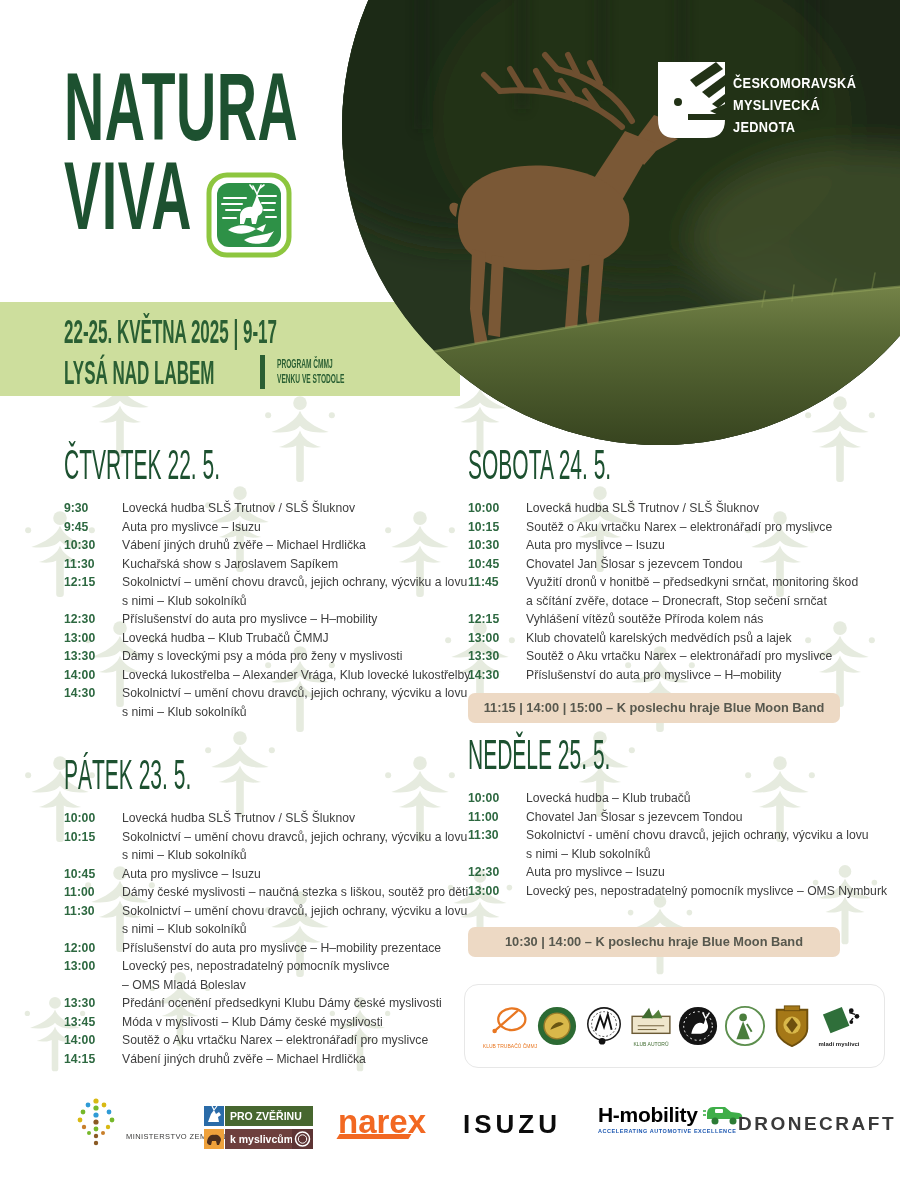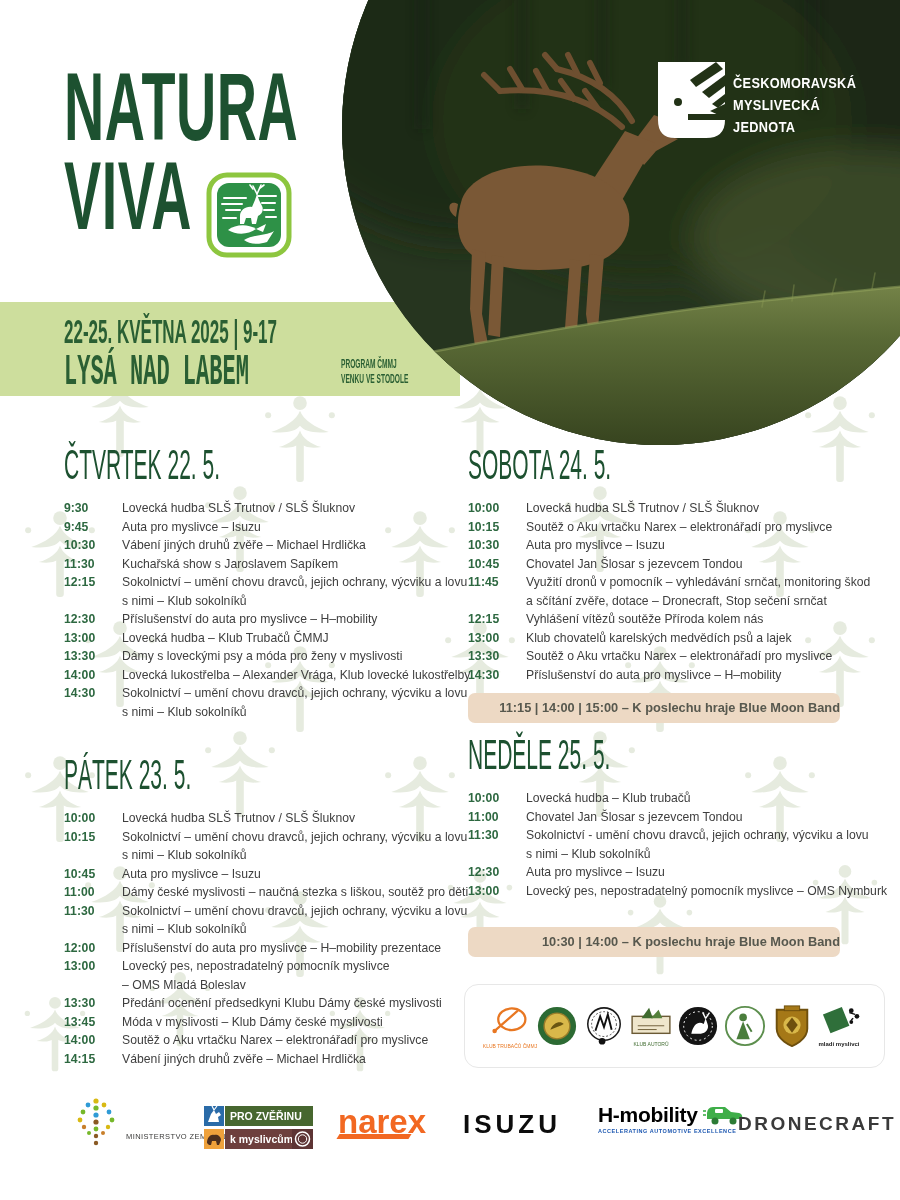--- a/index.html
+++ b/index.html
@@ -14,41 +14,41 @@
   .brand{position:absolute;left:64px;top:62px;z-index:1;color:#1d5130;font-weight:800;
          font-size:96px;line-height:0.93;letter-spacing:1px;}
   .cond{display:inline-block;transform:scaleX(0.58);transform-origin:0 50%;white-space:nowrap;}
   .cond50{display:inline-block;transform:scaleX(0.50);transform-origin:0 50%;white-space:nowrap;}
   .brand-icon{position:absolute;left:206px;top:172px;z-index:1;}
   
   .band{position:absolute;left:0;top:302px;width:460px;height:94px;background:#cdde9d;z-index:1;
         box-sizing:border-box;padding:10px 0 0 64px;color:#2a5f33;}
   .band-line1{font-size:34px;font-weight:800;height:40px;}
   .band-line2{display:flex;align-items:center;height:40px;}
-  .band-loc{font-size:44px;font-weight:800;font-family:Liberation Mono, monospace;}
+  .band-loc{font-size:34px;font-weight:800;}
   .band-bar{width:5px;height:34px;background:#2a5f33;margin:0 12px 0 0;}
   .band-sub{font-size:12px;font-weight:800;line-height:1.25;}
   
   .photo-circle{position:absolute;left:342px;top:-191px;width:636px;height:636px;border-radius:50%;
                 overflow:hidden;z-index:2;background:#26351f;}
   .cmmj{position:absolute;left:658px;top:62px;z-index:3;display:flex;align-items:flex-end;}
   .cmmj-text{margin-left:8px;color:#ffffff;font-weight:800;font-size:15px;line-height:22px;margin-top:4px;}
   .cmmj-text .cline{display:block;transform:scaleX(0.85);transform-origin:0 50%;white-space:nowrap;letter-spacing:0.4px;}
   
   .section{position:absolute;z-index:1;}
   .section h2{margin:0 0 13px 0;font-size:42px;font-weight:400;color:#1d5130;line-height:42px;}
   .event{position:relative;padding-left:58px;}
   .time{position:absolute;left:0;top:0;font-weight:700;color:#2d6840;font-size:12.2px;line-height:18.5px;text-align:center;}
   .eline{font-size:12.2px;line-height:18.5px;color:#3e3e3e;white-space:nowrap;}
   #sec-ctvrtek{left:64px;top:444px;width:395px;}
   #sec-sobota{left:468px;top:444px;width:420px;}
   #sec-patek{left:64px;top:754px;width:395px;}
   #sec-nedele{left:468px;top:734px;width:420px;}
   .note-pill{position:absolute;z-index:1;width:372px;height:30px;background:#edd9c4;border-radius:7px;
-             text-align:right;line-height:30px;font-size:12.8px;font-weight:700;color:#57584e;}
+             text-align:center;line-height:30px;font-size:12.8px;font-weight:700;color:#57584e;}
   #note-sobota{left:468px;top:693px;}
   #note-nedele{left:468px;top:927px;}
   
   .partner-card{position:absolute;left:464px;top:984px;width:421px;height:84px;background:#fff;
                 border:1px solid #e7e7e7;border-radius:14px;z-index:1;box-sizing:border-box;
                 display:flex;align-items:center;justify-content:space-between;padding:0 22px;}
   .plogo{display:flex;flex-direction:column;align-items:center;justify-content:center;width:46px;}
   .plabel{font-size:5px;line-height:6px;margin-top:2px;text-align:center;color:#8a8a8a;white-space:nowrap;}
   .plabel.orange{color:#e87722;} .plabel.green{color:#3f6b2f;} .plabel.black{color:#222;font-weight:700;font-size:6px;}
   
@@ -615,21 +615,21 @@
       </div>
       <div class="event">
         <span class="time">10:45</span>
         <div class="lines">
           <div class="eline">Chovatel Jan Šlosar s jezevcem Tondou</div>
         </div>
       </div>
       <div class="event">
         <span class="time">11:45</span>
         <div class="lines">
-          <div class="eline">Využití dronů v pomocník – vyhledávání srnčat, monitoring škod</div>
+          <div class="eline">Využití dronů v honitbě – předsedkyni srnčat, monitoring škod</div>
           <div class="eline">a sčítání zvěře, dotace – Dronecraft, Stop sečení srnčat</div>
         </div>
       </div>
       <div class="event">
         <span class="time">12:15</span>
         <div class="lines">
           <div class="eline">Vyhlášení vítězů soutěže Příroda kolem nás</div>
         </div>
       </div>
       <div class="event">

